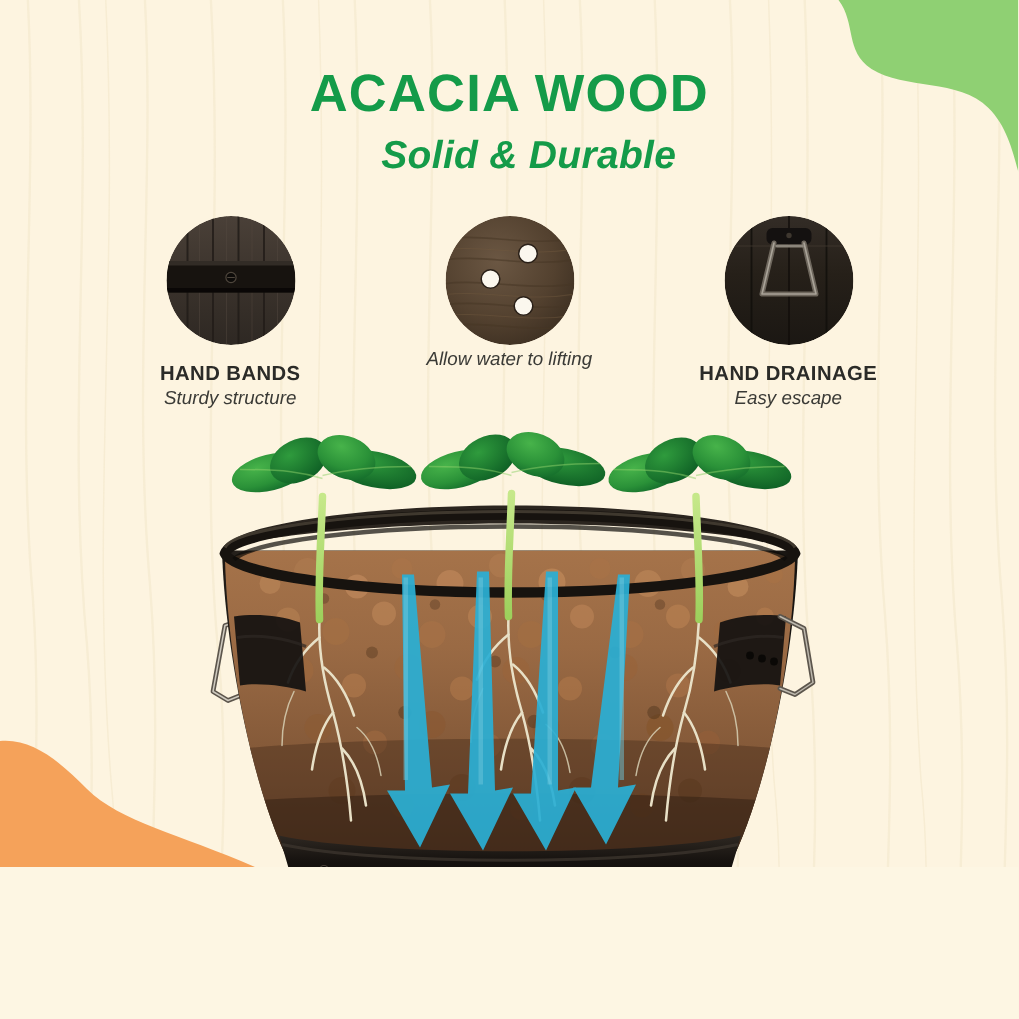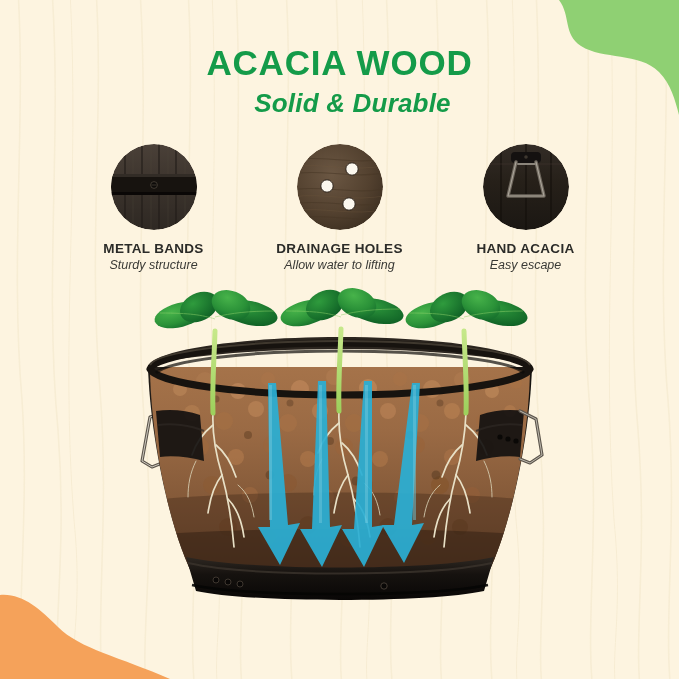--- a/index.html
+++ b/index.html
@@ -3,21 +3,21 @@
 <meta charset="utf-8">
 <style>
   html, body {
     margin: 0;
     padding: 0;
     background: #fdf6e3;
   }
   #page {
     position: relative;
     width: 679px;
-    height: 679px;
+    height: 578px;
     overflow: hidden;
     background: #fdf4e0;
     font-family: "Liberation Sans", sans-serif;
   }
 
   
   .bg-base {
     position: absolute;
     inset: 0;
     background: #fdf4e0;
@@ -197,21 +197,21 @@
             </g>
             <rect x="0" y="30" width="86" height="21" fill="#17130f"></rect>
             <rect x="0" y="30" width="86" height="3" fill="#3a332c" opacity="0.8"></rect>
             <rect x="0" y="48" width="86" height="3" fill="#090706" opacity="0.9"></rect>
             <circle cx="43" cy="41" r="3.4" fill="#0d0b09"></circle>
             <circle cx="43" cy="41" r="3.4" fill="none" stroke="#4e463c" stroke-width="0.8"></circle>
             <line x1="40.5" y1="41" x2="45.5" y2="41" stroke="#4e463c" stroke-width="0.7"></line>
           </g>
         </svg>
       </div>
-      <div class="feature-name">METAL BANDS</div>
+      <div class="feature-name">HAND BANDS</div>
       <div class="feature-desc">Sturdy structure</div>
     </div>
 
     <div class="feature">
       <div class="feature-circle">
         <svg width="86" height="86" viewBox="0 0 86 86">
           <defs>
             <clipPath id="clip2">
                 <circle cx="43" cy="43" r="43"></circle>
               </clipPath>
@@ -237,21 +237,20 @@
             </g>
             <circle cx="55" cy="25" r="6.2" fill="#fbf7ee"></circle>
             <circle cx="55" cy="25" r="6.2" fill="none" stroke="#2a2018" stroke-width="1"></circle>
             <circle cx="30" cy="42" r="6.2" fill="#fbf7ee"></circle>
             <circle cx="30" cy="42" r="6.2" fill="none" stroke="#2a2018" stroke-width="1"></circle>
             <circle cx="52" cy="60" r="6.2" fill="#fbf7ee"></circle>
             <circle cx="52" cy="60" r="6.2" fill="none" stroke="#2a2018" stroke-width="1"></circle>
           </g>
         </svg>
       </div>
-      <div class="feature-name">DRAINAGE HOLES</div>
       <div class="feature-desc">Allow water to lifting</div>
     </div>
 
     <div class="feature">
       <div class="feature-circle">
         <svg width="86" height="86" viewBox="0 0 86 86">
           <defs>
             <clipPath id="clip3">
                 <circle cx="43" cy="43" r="43"></circle>
               </clipPath>
@@ -272,21 +271,21 @@
 
             <rect x="28" y="8" width="30" height="11" rx="4" fill="#141110"></rect>
             <circle cx="43" cy="13" r="1.8" fill="#3e372f"></circle>
 
             <path d="M33,18 L25,52 L61,52 L53,18" fill="none" stroke="#6e675d" stroke-width="3.4" stroke-linejoin="round" stroke-linecap="round"></path>
             <path d="M33,18 L25,52 L61,52 L53,18" fill="none" stroke="#a9a398" stroke-width="1.1" stroke-linejoin="round" stroke-linecap="round"></path>
             <path d="M35,20 L52,20" stroke="#8b857b" stroke-width="2" stroke-linecap="round"></path>
           </g>
         </svg>
       </div>
-      <div class="feature-name">HAND ACACIA</div>
+      <div class="feature-name">HAND DRAINAGE</div>
       <div class="feature-desc">Easy escape</div>
     </div>
 
   </div>
 
   <div class="product">
     <svg width="679" height="345" viewBox="0 0 679 345">
       <defs>
 
         <linearGradient id="soilGrad" x1="0" y1="0" x2="0" y2="1">

